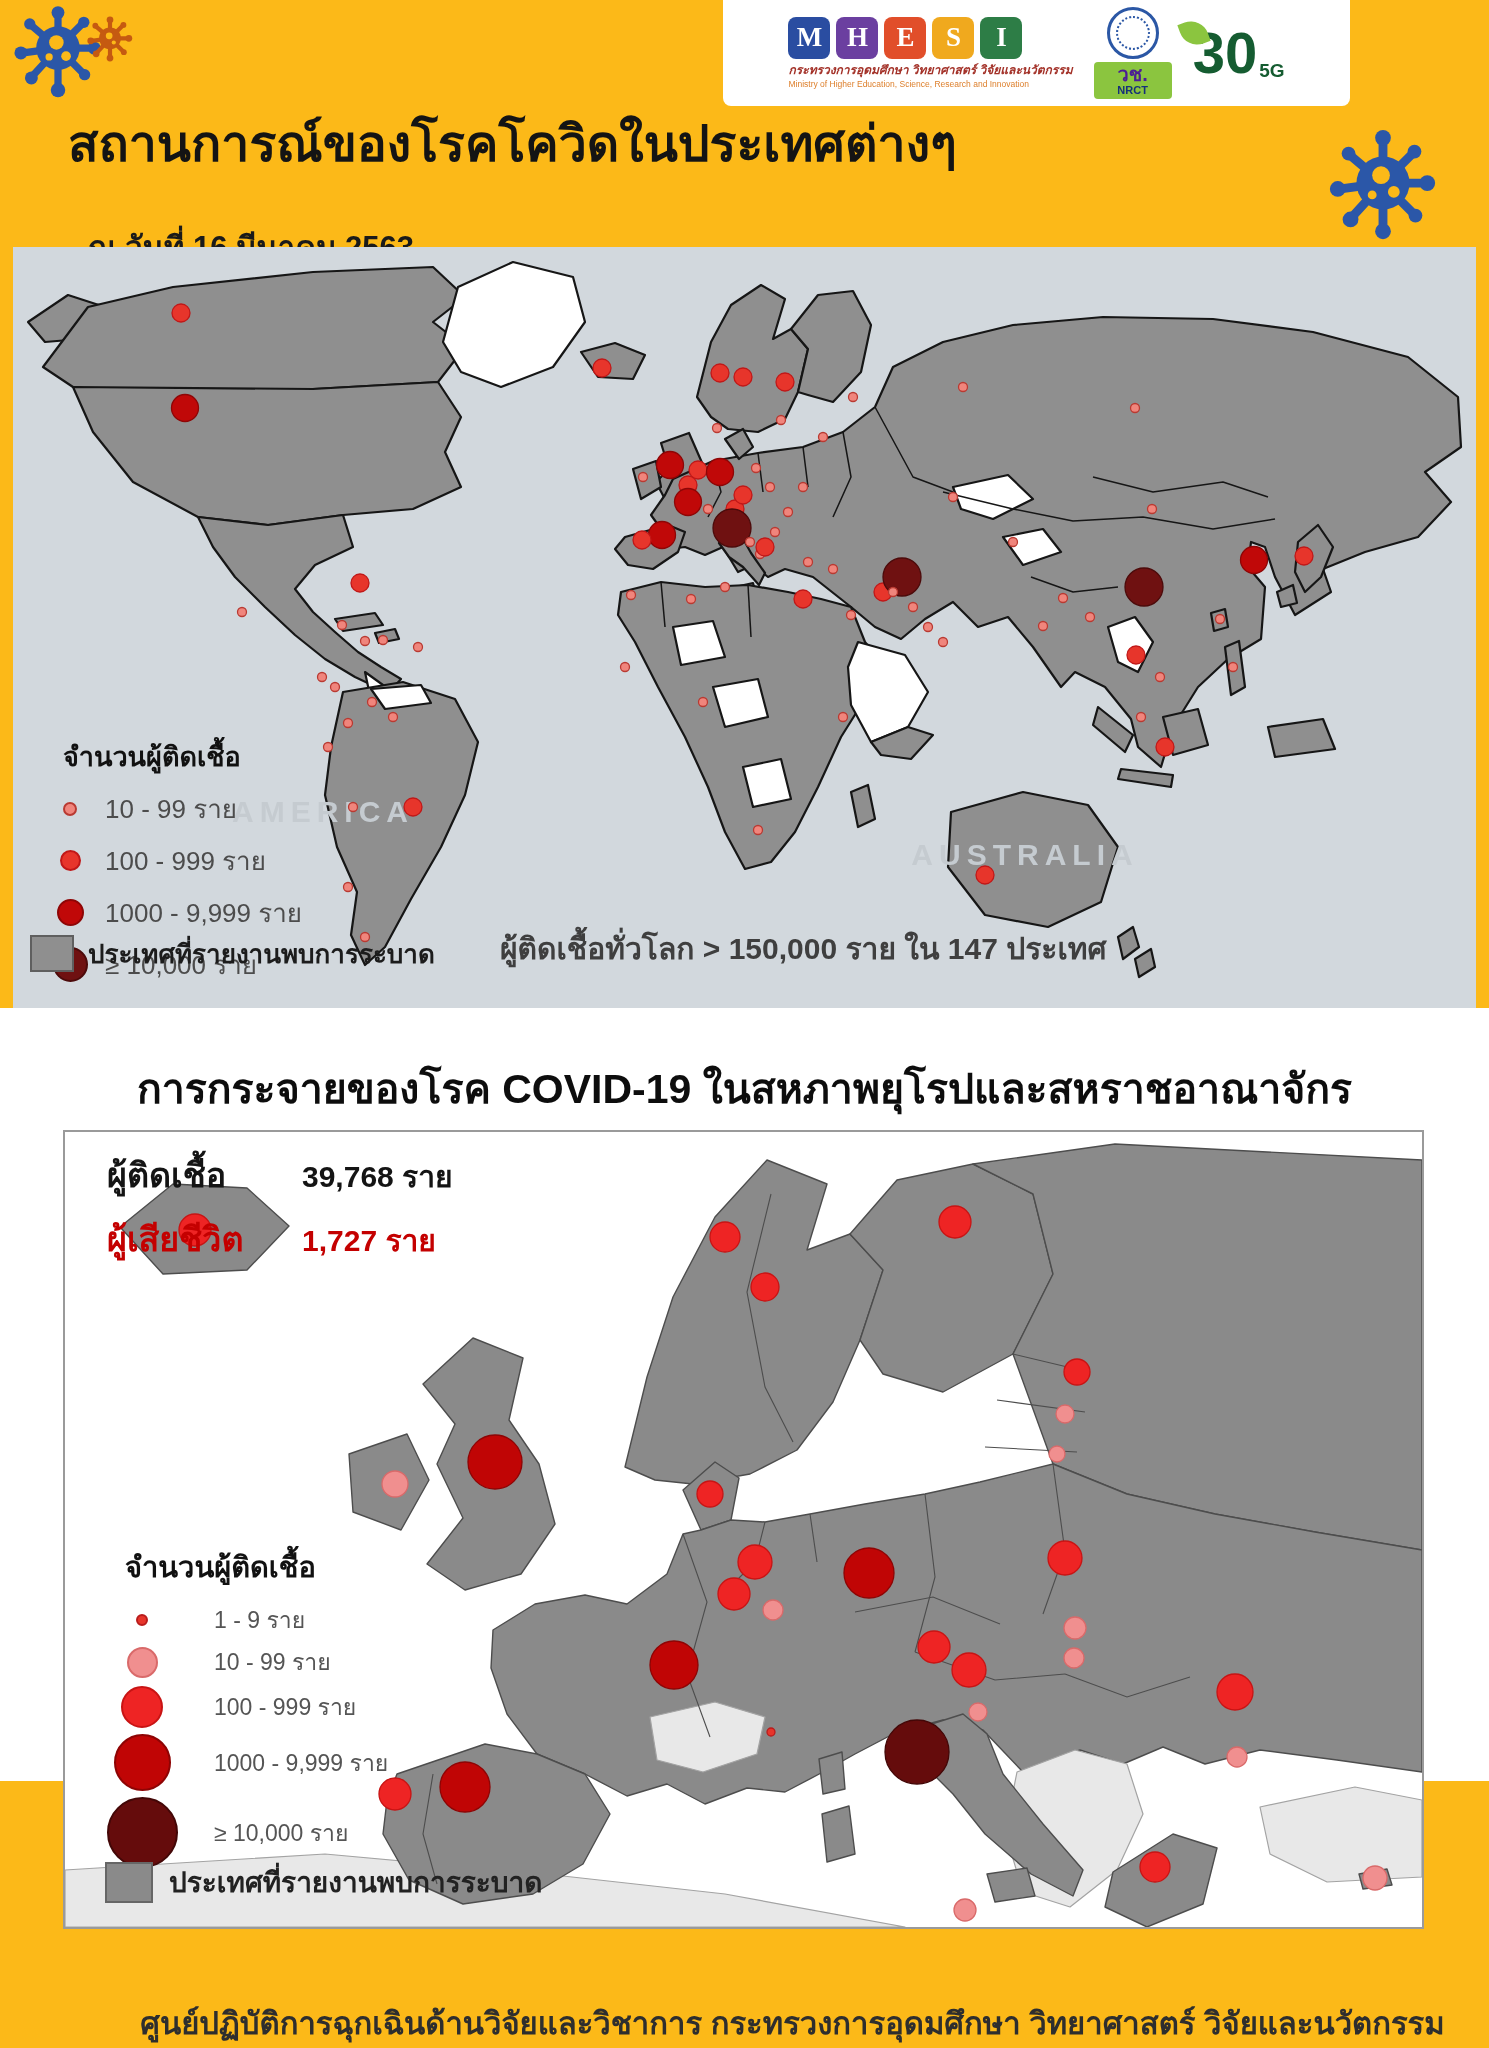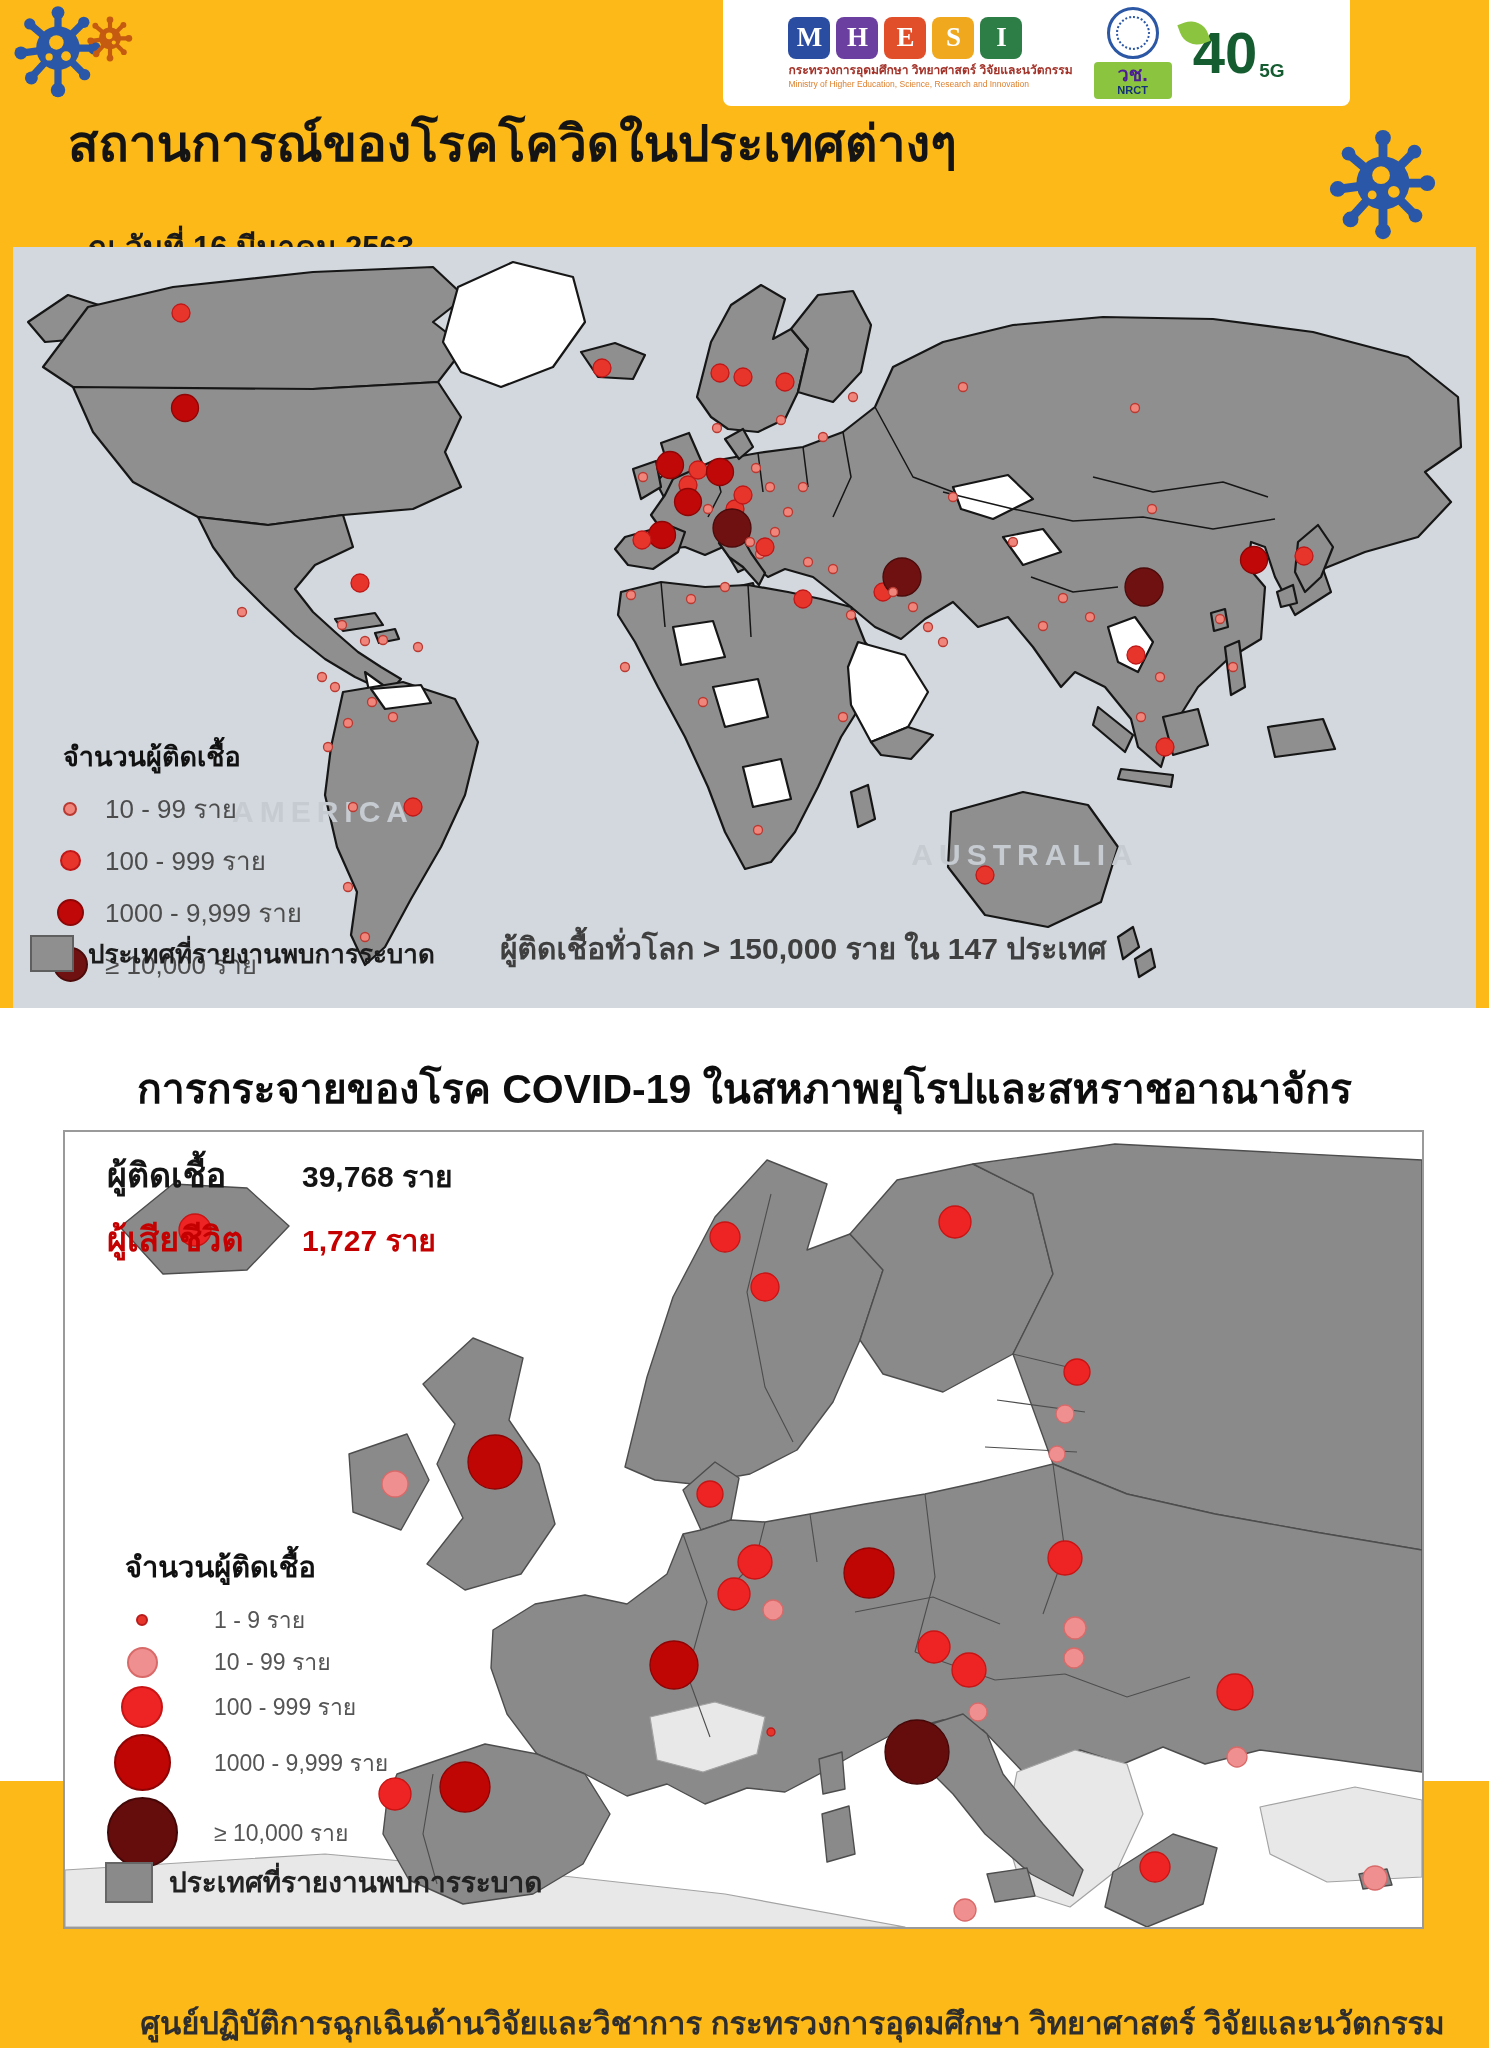--- a/index.html
+++ b/index.html
@@ -6,21 +6,21 @@
   body{font-family:"Liberation Sans","DejaVu Sans",sans-serif;}
   #page{position:relative;width:1489px;height:2048px;background:#fcb918;overflow:hidden;}
 
   
   .logo-box{position:absolute;left:723px;top:0;width:627px;height:106px;background:#ffffff;
     border-radius:0 0 8px 8px;display:flex;align-items:center;justify-content:center;gap:18px;}
   .mhesi{display:flex;flex-direction:column;align-items:flex-start;}
   .mhesi-letters{display:flex;gap:6px;}
   .mhesi-letter{width:42px;height:42px;border-radius:8px;display:flex;align-items:center;justify-content:center;
     color:#fff;font-family:"Liberation Serif","DejaVu Serif",serif;font-size:27px;font-weight:700;}
-  .mhesi-thai{font-size:12px;font-weight:700;color:#a33128;margin-top:5px;line-height:1.1;}
+  .mhesi-thai{font-size:12px;font-weight:700;color:#a33128;margin-top:5px;line-height:1.1;font-style:italic;}
   .mhesi-eng{font-size:8.5px;color:#dd7f2b;margin-top:2px;}
   .nrct{width:84px;display:flex;flex-direction:column;align-items:center;}
   .nrct-emblem{width:46px;height:46px;border:3px solid #2b57a5;border-radius:50%;position:relative;margin-bottom:3px;}
   .nrct-emblem:before{content:"";position:absolute;inset:6px;border:2px dotted #2b57a5;border-radius:50%;}
   .nrct-band{background:#8bc53f;border-radius:4px;width:78px;text-align:center;padding:2px 0;}
   .nrct-thai{font-size:20px;font-weight:700;color:#4c1d95;line-height:1;}
   .nrct-eng{font-size:11px;font-weight:700;color:#15307a;line-height:1.2;}
   .logo60{position:relative;display:flex;align-items:flex-end;}
   .logo60-num{font-size:58px;font-weight:700;color:#155c31;line-height:1;}
   .logo60-leaf{position:absolute;left:-12px;top:-4px;width:26px;height:26px;border-radius:0 70% 0 70%;background:#8bc53f;transform:rotate(-20deg);}
@@ -157,21 +157,21 @@
       </div>
       <div class="nrct">
         <div class="nrct-emblem"></div>
         <div class="nrct-band">
           <div class="nrct-thai">วช.</div>
           <div class="nrct-eng">NRCT</div>
         </div>
       </div>
       <div class="logo60">
         <span class="logo60-leaf"></span>
-        <span class="logo60-num">40</span>
+        <span class="logo60-num">30</span>
         <span class="logo60-sub">5G</span>
       </div>
     </div>
 
     <div class="main-title">สถานการณ์ของโรคโควิดในประเทศต่างๆ</div>
     <div class="main-date">ณ วันที่ 16 มีนาคม 2563</div>
 
     <svg class="virus" style="left:1322px;top:126px;" width="122" height="124" viewBox="-62 -58 124 126">
       <g stroke="#2b57a8" stroke-width="9" stroke-linecap="round">
         <line x1="0" y1="0" x2="0" y2="-44"></line>

